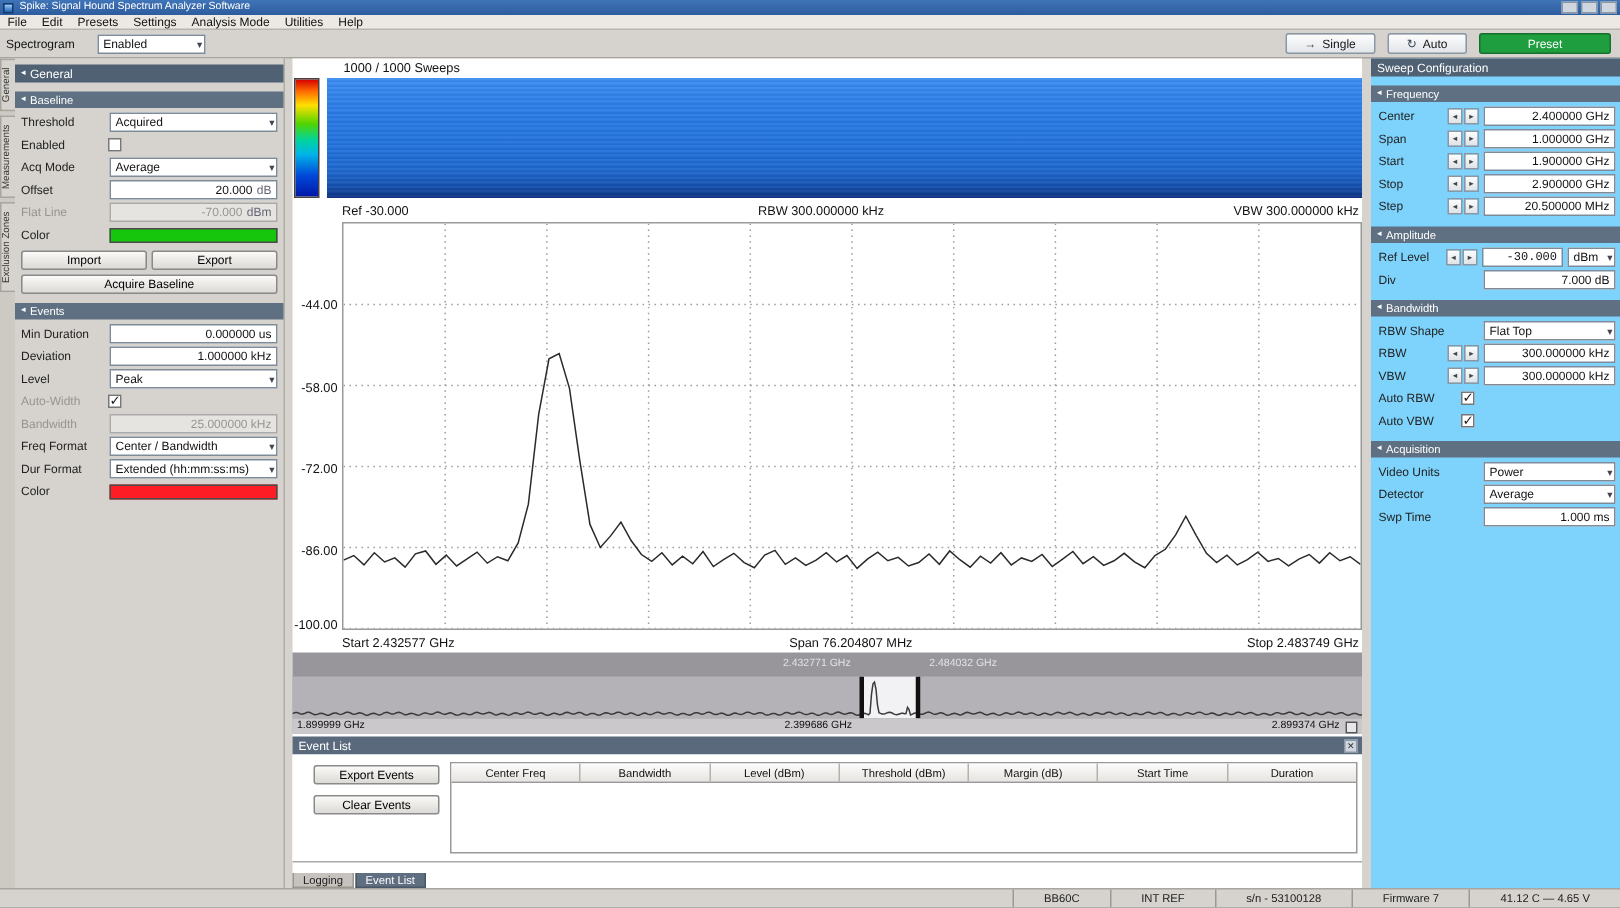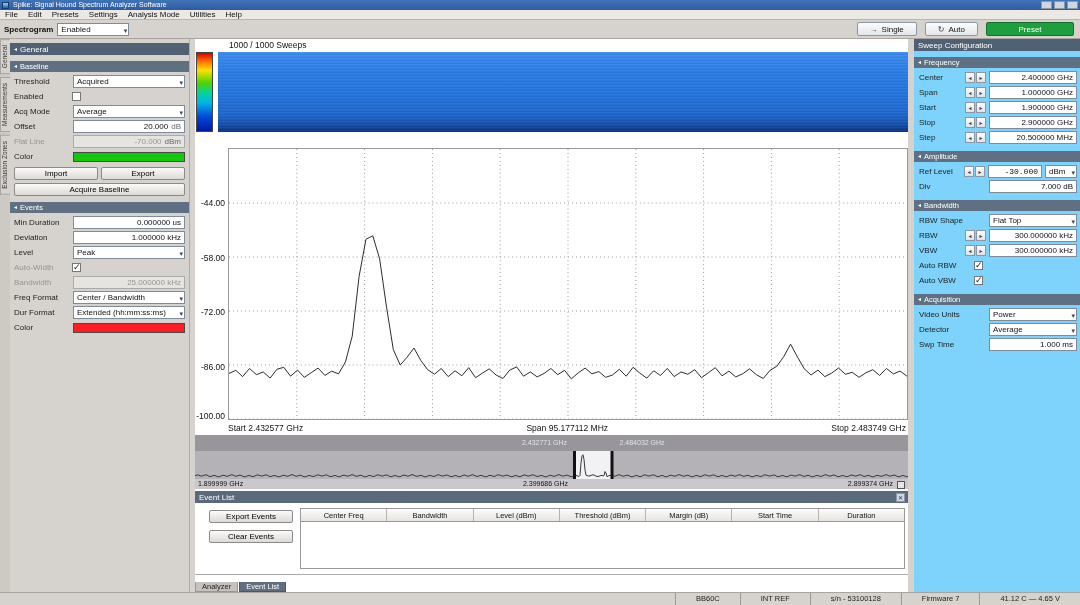--- a/index.html
+++ b/index.html
@@ -14,21 +14,21 @@
     padding-left:13px; }
   .appicon { position:absolute; left:2px; top:2px; width:7px; height:7px;
     background:linear-gradient(#9fd0ff,#1d5fae); border:1px solid #123c6e; }
   .winbtns { position:absolute; right:2px; top:1px; display:flex; gap:2px; }
   .wb { width:11px; height:8px; background:#cfd6df; border:1px solid #8a98a6; }
   .menubar { position:absolute; left:0; top:10px; right:0; height:10px; display:flex;
     background:#ece9e4; border-bottom:1px solid #b8b5ae; font-size:8px; }
   .menubar span { padding:0 5px; line-height:10px; }
   .toolbar { position:absolute; left:0; top:20px; right:0; height:19px; display:flex;
     align-items:center; padding:0 4px; background:#d6d3ce; border-bottom:1px solid #a8a5a0; }
-  .tb-label { font-size:8px; margin-right:4px;font-weight:bold; }
+  .tb-label { font-size:8px; margin-right:15px; }
   .tb-right { margin-left:auto; display:flex; gap:8px; align-items:center; padding-right:2px; }
   .tbtn { height:14px; border:1px solid #8a98a6; background:linear-gradient(#fdfdfd,#e2e5e9);
     font-size:8px; padding:0 12px; display:flex; align-items:center; gap:4px; border-radius:2px; }
   .tb-ico { font-size:8px; color:#345; }
   .tbtn.preset { width:88px; justify-content:center; color:#fff; border:1px solid #14702c;text-align:center; }
 
   
   .dd { height:13px; border:1px solid #7e8c9a; background:#fff; font-size:8px; line-height:11px;
     padding:0 10px 0 3px; position:relative; white-space:nowrap; overflow:hidden; }
   .dd::after { content:"▾"; position:absolute; right:1px; top:1px; font-size:7px; color:#445; }
@@ -275,20 +275,25 @@
       <span class="swatch" style="background: rgb(255, 29, 37);"></span>
     </div>
   </div>
 
   <div class="main">
     <div class="sweeps">1000 / 1000 Sweeps</div>
 
     <div class="colorbar"></div>
     <div class="waterfall"></div>
 
+    <div class="refrow">
+      <span>Ref -30.000</span>
+      <span>RBW 300.000000 kHz</span>
+      <span>VBW 300.000000 kHz</span>
+    </div>
 
     <span class="ylab" style="top:159px">-44.00</span>
     <span class="ylab" style="top:214px">-58.00</span>
     <span class="ylab" style="top:268px">-72.00</span>
     <span class="ylab" style="top:323px">-86.00</span>
     <span class="ylab" style="top:372px">-100.00</span>
 
     <div class="plot">
       <svg id="spectrum-svg" viewBox="0 0 680 272" preserveAspectRatio="none">
           <line x1="68.0" y1="0" x2="68.0" y2="272" stroke="#9a9a9a" stroke-width="1" stroke-dasharray="1,3"></line>
@@ -304,21 +309,21 @@
           <line x1="0" y1="108.8" x2="680" y2="108.8" stroke="#9a9a9a" stroke-width="1" stroke-dasharray="1,3"></line>
           <line x1="0" y1="163.2" x2="680" y2="163.2" stroke="#9a9a9a" stroke-width="1" stroke-dasharray="1,3"></line>
           <line x1="0" y1="217.6" x2="680" y2="217.6" stroke="#9a9a9a" stroke-width="1" stroke-dasharray="1,3"></line>
           <line x1="0" y1="272.0" x2="680" y2="272.0" stroke="#9a9a9a" stroke-width="1" stroke-dasharray="1,3"></line>
           <polyline points="0.0,226.1 6.9,223.0 13.7,229.3 20.6,221.1 27.5,227.3 34.3,224.6 41.2,230.8 48.1,221.9 54.9,219.9 61.8,228.9 68.7,222.7 75.6,230.0 82.4,225.4 89.3,220.7 96.2,228.1 103.0,223.8 109.9,226.5 116.8,214.5 123.6,188.5 130.5,128.2 137.4,90.9 144.2,87.4 151.1,110.7 158.0,159.3 164.8,202.1 171.7,217.6 178.6,209.8 185.5,200.5 192.3,212.9 199.2,222.3 206.1,226.9 212.9,221.1 219.8,229.3 226.7,223.4 233.5,228.5 240.4,220.3 247.3,230.4 254.1,225.8 261.0,221.5 267.9,227.7 274.7,231.2 281.6,222.7 288.5,219.5 295.4,228.9 302.2,224.6 309.1,229.6 316.0,226.1 322.8,221.1 329.7,227.3 336.6,223.0 343.4,231.6 350.3,225.4 357.2,220.7 364.0,226.5 370.9,224.2 377.8,230.0 384.6,227.7 391.5,221.9 398.4,228.9 405.3,219.9 412.1,225.8 419.0,230.8 425.9,223.4 432.7,228.1 439.6,221.1 446.5,229.3 453.3,224.6 460.2,226.9 467.1,222.3 473.9,230.4 480.8,225.4 487.7,220.3 494.5,228.5 501.4,223.8 508.3,229.6 515.2,226.5 522.0,221.5 528.9,227.3 535.8,231.2 542.6,223.0 549.5,218.8 556.4,209.1 563.2,196.6 570.1,209.4 577.0,221.5 583.8,227.7 590.7,222.7 597.6,229.3 604.4,225.8 611.3,220.7 618.2,226.9 625.1,225.0 631.9,230.0 638.8,225.4 645.7,222.3 652.5,228.1 659.4,221.1 666.3,226.5 673.1,223.8 680.0,228.9" fill="none" stroke="#2a2a2a" stroke-width="1"></polyline>
         </svg>
     </div>
 
     <div class="xlabels">
       <span>Start 2.432577 GHz</span>
-      <span>Span 95.177112 MHz</span>
+      <span>Span 76.204807 MHz</span>
       <span>Stop 2.483749 GHz</span>
     </div>
 
     <div class="overview">
       <span class="ovlbl" id="ov-sel-left" style="left: 326.966px;">2.432771 GHz</span>
       <span class="ovlbl" id="ov-sel-right" style="left: 424.474px;">2.484032 GHz</span>
       <svg id="overview-svg" width="713" height="28">
           <rect x="380.0" y="0" width="36.5" height="28" fill="#f2f1f4"></rect>
           <polyline points="0,24.8 1,24.3 2,24.0 3,24.0 4,24.3 5,24.8 6,25.0 7,25.0 8,24.7 9,24.2 10,23.9 11,23.8 12,24.2 13,24.7 14,25.2 15,25.5 16,25.4 17,25.1 18,24.7 19,24.5 20,24.6 21,25.0 22,25.4 23,25.8 24,25.8 25,25.5 26,25.0 27,24.5 28,24.3 29,24.4 30,24.7 31,25.1 32,25.3 33,25.1 34,24.7 35,24.2 36,23.8 37,23.8 38,24.0 39,24.5 40,25.0 41,25.2 42,25.0 43,24.7 44,24.3 45,24.2 46,24.4 47,24.8 48,25.4 49,25.8 50,25.8 51,25.5 52,25.0 53,24.7 54,24.5 55,24.7 56,25.1 57,25.5 58,25.6 59,25.4 60,24.9 61,24.3 62,24.0 63,23.9 64,24.2 65,24.6 66,25.0 67,25.0 68,24.8 69,24.3 70,24.0 71,23.9 72,24.1 73,24.6 74,25.1 75,25.5 76,25.5 77,25.2 78,24.8 79,24.5 80,24.6 81,24.9 82,25.3 83,25.7 84,25.8 85,25.6 86,25.1 87,24.6 88,24.3 89,24.3 90,24.6 91,24.9 92,25.2 93,25.1 94,24.8 95,24.3 96,23.8 97,23.7 98,24.0 99,24.4 100,24.9 101,25.2 102,25.1 103,24.8 104,24.5 105,24.2 106,24.3 107,24.8 108,25.3 109,25.7 110,25.8 111,25.6 112,25.2 113,24.7 114,24.5 115,24.6 116,25.0 117,25.3 118,25.5 119,25.4 120,25.0 121,24.4 122,24.0 123,23.9 124,24.1 125,24.5 126,24.9 127,25.0 128,24.9 129,24.5 130,24.1 131,23.9 132,24.1 133,24.5 134,25.1 135,25.5 136,25.6 137,25.4 138,25.0 139,24.6 140,24.5 141,24.8 142,25.2 143,25.6 144,25.8 145,25.6 146,25.2 147,24.6 148,24.3 149,24.2 150,24.4 151,24.8 152,25.1 153,25.1 154,24.8 155,24.4 156,23.9 157,23.7 158,23.9 159,24.3 160,24.9 161,25.2 162,25.2 163,25.0 164,24.6 165,24.3 166,24.3 167,24.7 168,25.2 169,25.7 170,25.9 171,25.7 172,25.3 173,24.8 174,24.5 175,24.5 176,24.8 177,25.2 178,25.5 179,25.4 180,25.0 181,24.5 182,24.0 183,23.8 184,24.0 185,24.4 186,24.8 187,25.0 188,25.0 189,24.6 190,24.2 191,24.0 192,24.0 193,24.4 194,25.0 195,25.5 196,25.7 197,25.5 198,25.1 199,24.7 200,24.6 201,24.7 202,25.1 203,25.5 204,25.8 205,25.7 206,25.3 207,24.7 208,24.3 209,24.1 210,24.3 211,24.6 212,25.0 213,25.1 214,24.9 215,24.5 216,24.0 217,23.8 218,23.8 219,24.2 220,24.8 221,25.2 222,25.3 223,25.1 224,24.8 225,24.4 226,24.4 227,24.6 228,25.1 229,25.6 230,25.9 231,25.8 232,25.4 233,24.9 234,24.5 235,24.4 236,24.7 237,25.1 238,25.4 239,25.4 240,25.1 241,24.6 242,24.1 243,23.8 244,23.9 245,24.2 246,24.7 247,25.0 248,25.0 249,24.8 250,24.4 251,24.1 252,24.1 253,24.4 254,24.9 255,25.4 256,25.7 257,25.6 258,25.3 259,24.8 260,24.6 261,24.6 262,25.0 263,25.4 264,25.7 265,25.7 266,25.3 267,24.8 268,24.3 269,24.1 270,24.1 271,24.5 272,24.9 273,25.1 274,25.0 275,24.6 276,24.1 277,23.8 278,23.8 279,24.2 280,24.7 281,25.2 282,25.4 283,25.3 284,24.9 285,24.6 286,24.4 287,24.6 288,25.0 289,25.5 290,25.8 291,25.8 292,25.5 293,25.0 294,24.5 295,24.4 296,24.5 297,24.9 298,25.2 299,25.4 300,25.1 301,24.7 302,24.1 303,23.8 304,23.8 305,24.1 306,24.6 307,25.0 308,25.1 309,24.9 310,24.5 311,24.2 312,24.1 313,24.3 314,24.8 315,25.4 316,25.7 317,25.7 318,25.4 319,25.0 320,24.6 321,24.6 322,24.8 323,25.3 324,25.6 325,25.7 326,25.4 327,24.9 328,24.3 329,24.0 330,24.0 331,24.3 332,24.8 333,25.0 334,25.0 335,24.7 336,24.2 337,23.9 338,23.8 339,24.1 340,24.6 341,25.1 342,25.4 343,25.4 344,25.1 345,24.7 346,24.5 347,24.5 348,24.9 349,25.4 350,25.8 351,25.9 352,25.6 353,25.1 354,24.6 355,24.3 356,24.4 357,24.7 358,25.1 359,25.3 360,25.2 361,24.7 362,24.2 363,23.8 364,23.7 365,24.0 366,24.5 367,24.9 368,25.1 369,25.0 370,24.7 371,24.3 372,24.1 373,24.3 374,24.8 375,25.3 376,25.7 377,25.8 378,25.5 379,25.1 380,24.7 381,24.5 382,24.7 383,25.1 384,25.5 385,24.5 386,11.8 387,4.9 388,3.8 389,8.5 390,19.1 391,24.2 392,24.6 393,25.0 394,25.0 395,24.8 396,24.4 397,24.0 398,23.8 399,24.0 400,24.5 401,25.1 402,25.4 403,25.5 404,25.2 405,24.8 406,24.5 407,24.5 408,24.8 409,24.7 410,20.5 411,22.0 412,25.6 413,25.2 414,24.7 415,24.3 416,24.3 417,24.6 418,25.0 419,25.2 420,25.2 421,24.8 422,24.3 423,23.9 424,23.7 425,23.9 426,24.4 427,24.9 428,25.2 429,25.1 430,24.8 431,24.4 432,24.2 433,24.3 434,24.7 435,25.2 436,25.7 437,25.8 438,25.6 439,25.2 440,24.8 441,24.5 442,24.6 443,25.0 444,25.4 445,25.6 446,25.5 447,25.0 448,24.5 449,24.0 450,23.9 451,24.1 452,24.5 453,24.9 454,25.0 455,24.9 456,24.5 457,24.1 458,23.9 459,24.0 460,24.4 461,25.0 462,25.4 463,25.6 464,25.4 465,25.0 466,24.6 467,24.5 468,24.7 469,25.2 470,25.6 471,25.8 472,25.7 473,25.3 474,24.7 475,24.3 476,24.2 477,24.4 478,24.8 479,25.1 480,25.2 481,24.9 482,24.4 483,23.9 484,23.7 485,23.9 486,24.3 487,24.8 488,25.2 489,25.2 490,25.0 491,24.6 492,24.3 493,24.3 494,24.6 495,25.1 496,25.6 497,25.8 498,25.7 499,25.3 500,24.8 501,24.5 502,24.5 503,24.8 504,25.2 505,25.5 506,25.5 507,25.1 508,24.6 509,24.1 510,23.8 511,24.0 512,24.3 513,24.8 514,25.0 515,25.0 516,24.6 517,24.2 518,23.9 519,24.0 520,24.4 521,24.9 522,25.4 523,25.6 524,25.5 525,25.1 526,24.7 527,24.5 528,24.7 529,25.1 530,25.5 531,25.8 532,25.7 533,25.3 534,24.8 535,24.3 536,24.1 537,24.3 538,24.7 539,25.0 540,25.1 541,25.0 542,24.5 543,24.0 544,23.8 545,23.8 546,24.2 547,24.7 548,25.1 549,25.3 550,25.1 551,24.7 552,24.4 553,24.3 554,24.6 555,25.0 556,25.6 557,25.8 558,25.8 559,25.4 560,24.9 561,24.6 562,24.5 563,24.7 564,25.1 565,25.4 566,25.4 567,25.2 568,24.6 569,24.1 570,23.8 571,23.9 572,24.2 573,24.7 574,25.0 575,25.0 576,24.8 577,24.4 578,24.0 579,24.0 580,24.3 581,24.8 582,25.4 583,25.7 584,25.6 585,25.3 586,24.8 587,24.6 588,24.6 589,24.9 590,25.4 591,25.7 592,25.7 593,25.4 594,24.9 595,24.4 596,24.1 597,24.2 598,24.5 599,24.9 600,25.1 601,25.0 602,24.6 603,24.1 604,23.8 605,23.8 606,24.1 607,24.6 608,25.1 609,25.3 610,25.2 611,24.9 612,24.5 613,24.4 614,24.5 615,25.0 616,25.5 617,25.8 618,25.8 619,25.5 620,25.0 621,24.6 622,24.4 623,24.6 624,24.9 625,25.3 626,25.4 627,25.2 628,24.7 629,24.2 630,23.8 631,23.8 632,24.1 633,24.6 634,25.0 635,25.1 636,24.9 637,24.5 638,24.1 639,24.0 640,24.3 641,24.8 642,25.3 643,25.7 644,25.7 645,25.4 646,25.0 647,24.6 648,24.6 649,24.8 650,25.2 651,25.6 652,25.7 653,25.5 654,25.0 655,24.4 656,24.1 657,24.1 658,24.4 659,24.8 660,25.0 661,25.0 662,24.7 663,24.3 664,23.9 665,23.8 666,24.0 667,24.5 668,25.0 669,25.4 670,25.4 671,25.1 672,24.7 673,24.4 674,24.5 675,24.9 676,25.4 677,25.8 678,25.9 679,25.6 680,25.1 681,24.7 682,24.4 683,24.4 684,24.8 685,25.1 686,25.3 687,25.2 688,24.8 689,24.3 690,23.9 691,23.8 692,24.0 693,24.4 694,24.9 695,25.1 696,25.0 697,24.7 698,24.3 699,24.1 700,24.2 701,24.7 702,25.2 703,25.7 704,25.8 705,25.5 706,25.1 707,24.7 708,24.6 709,24.7 710,25.1 711,25.5 712,25.7 713,25.5" fill="none" stroke="#3a3a3a" stroke-width="1"></polyline>
           <rect x="378.0" y="0" width="3" height="28" fill="#111"></rect>
@@ -351,21 +356,21 @@
           <span>Threshold (dBm)</span>
           <span>Margin (dB)</span>
           <span>Start Time</span>
           <span>Duration</span>
         </div>
         <div></div>
       </div>
     </div>
 
     <div class="btabs">
-      <span class="btab">Analyzer</span>
+      <span class="btab">Logging</span>
       <span class="btab active">Event List</span>
     </div>
   </div>
 
   <div class="rightpanel">
     <div class="sec-header big">
       <span>Sweep Configuration</span>
     </div>
 
     <div class="sec-header">

